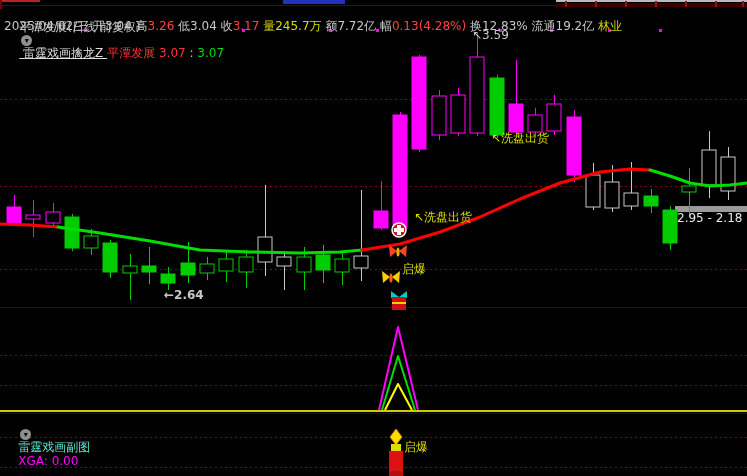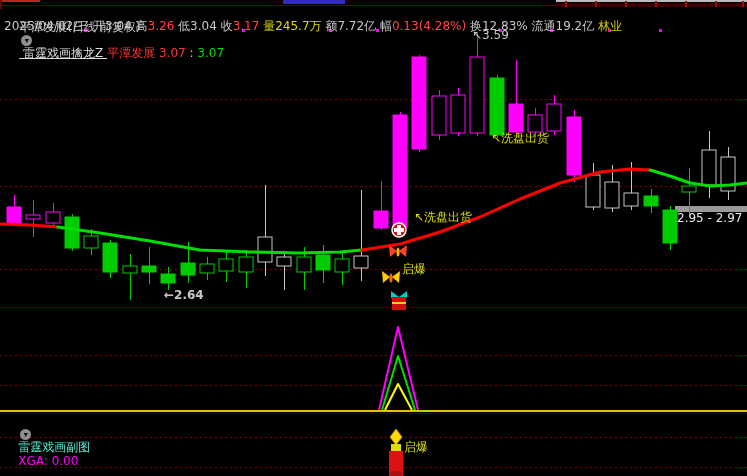--- a/index.html
+++ b/index.html
@@ -180,16 +180,16 @@
     <span class="cicon"><span>▾</span></span>
     <span style="color:#5eead4;font-family:Liberation Mono, monospace;">雷霆戏画副图 </span>
     <span style="color:#ff00ff;">XGA: 0.00</span>
   </div>
 
   <div class="ann" style="left:472px;top:29px;color:#c8c8c8;">↖3.59</div>
   <div class="ann" style="left:164px;top:289px;color:#c8c8c8;font-weight:bold;">←2.64</div>
   <div class="ann" style="left:414px;top:211px;color:#dddd00;">↖洗盘出货</div>
   <div class="ann" style="left:491px;top:132px;color:#dddd00;">↖洗盘出货</div>
   <div class="ann" style="left:402px;top:263px;color:#dddd00;">启爆</div>
-  <div class="ann" style="left:677px;top:212px;color:#e8e8e8;">2.95 - 2.97</div>
+  <div class="ann" style="left:677px;top:212px;color:#e8e8e8;">2.95 - 2.18</div>
   <div class="ann" style="left:404px;top:441px;color:#dddd00;">启爆</div>
 
 </div>
 
 </body></html>

